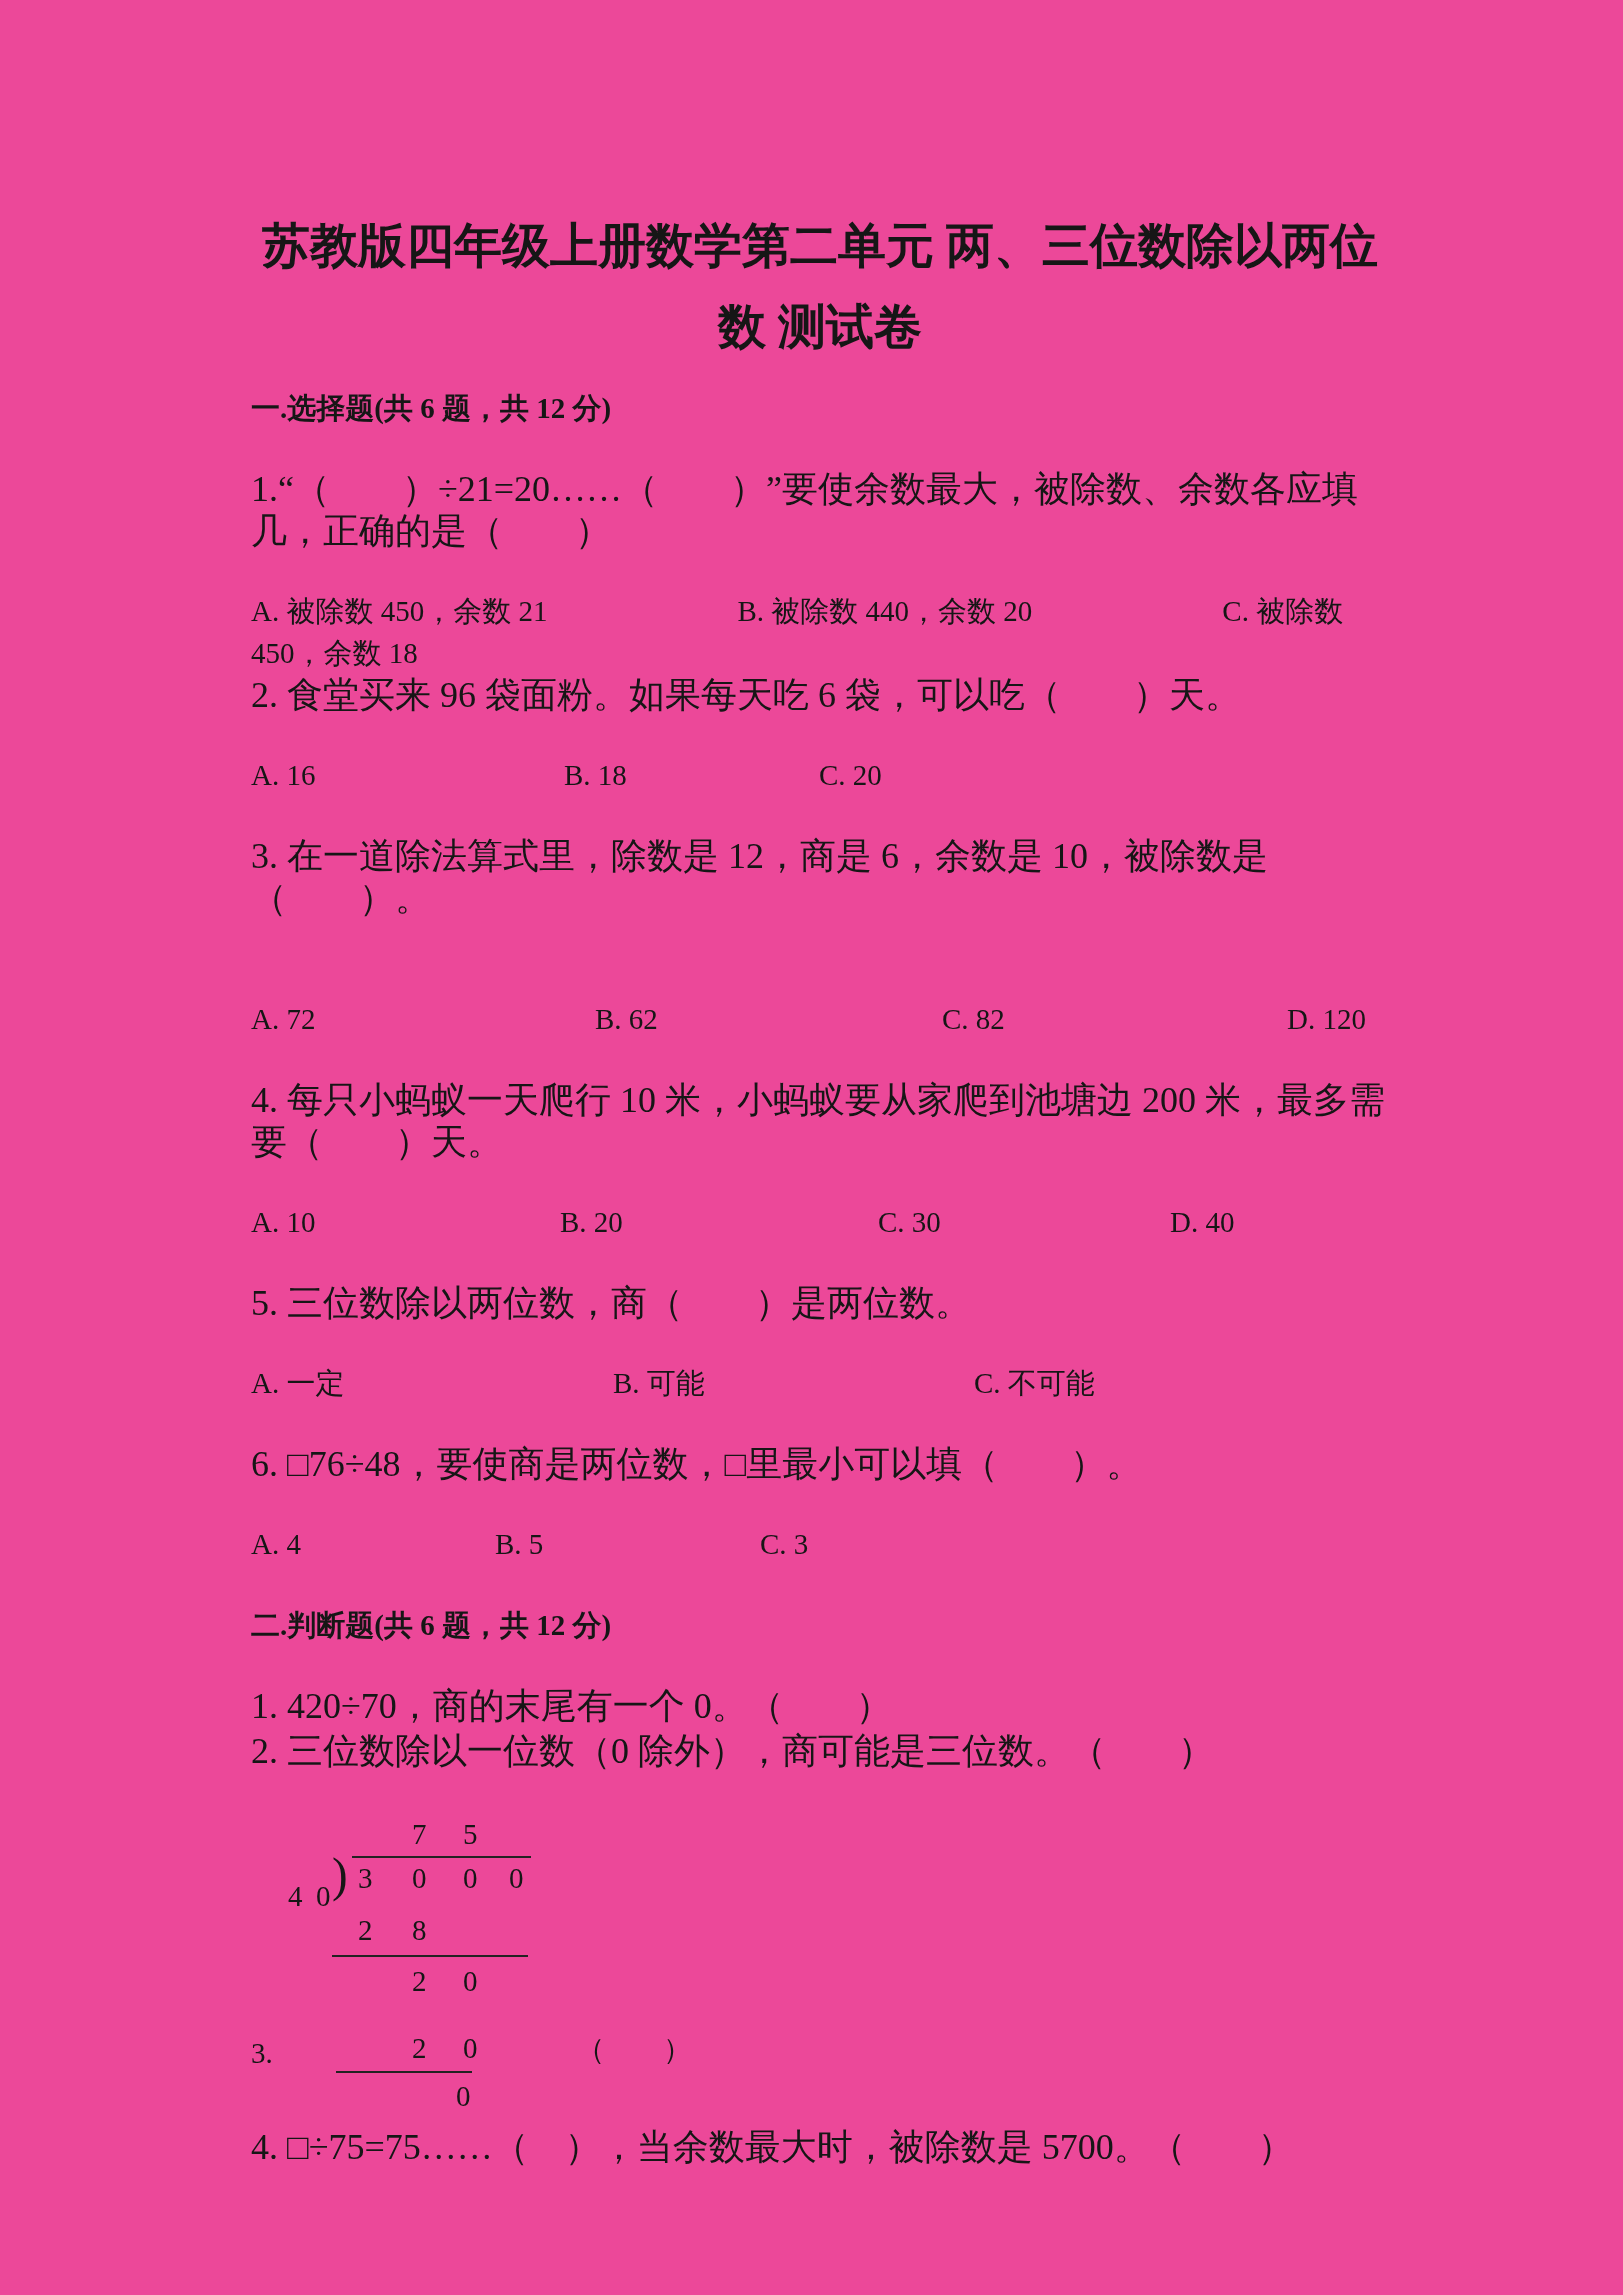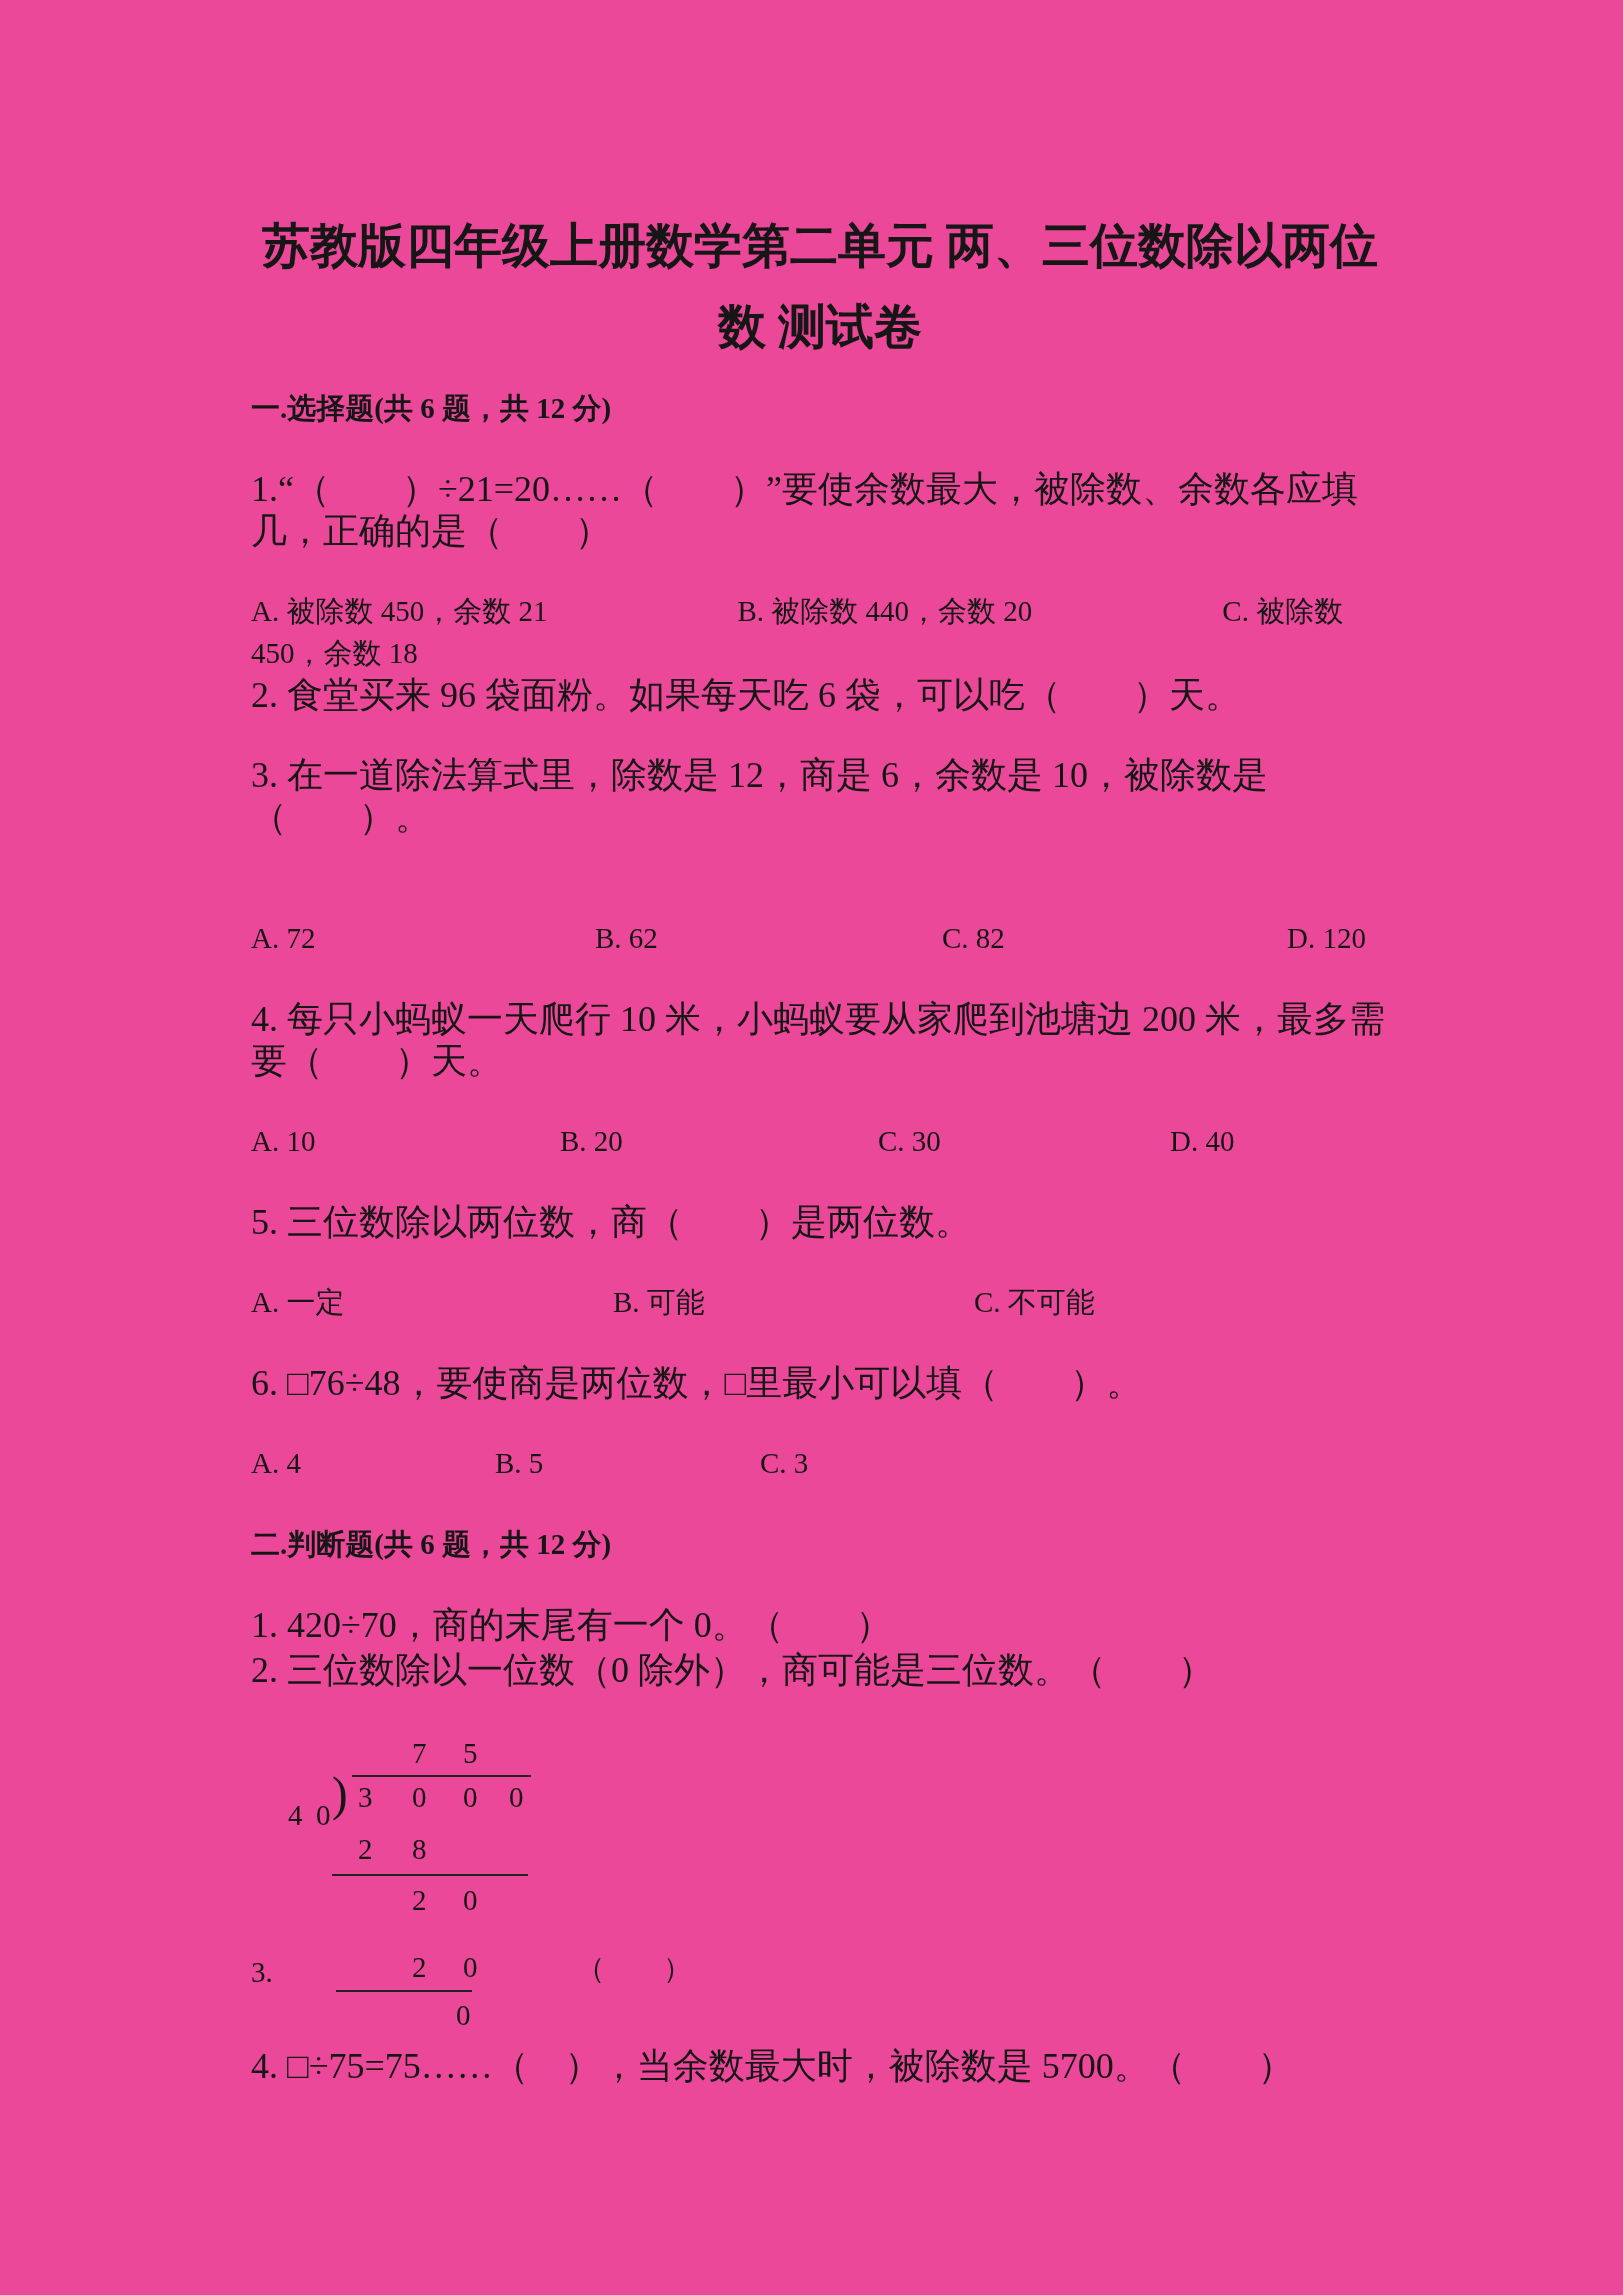--- a/index.html
+++ b/index.html
@@ -84,20 +84,21 @@
   <div class="content">
 
     <h1 class="doc-title">苏教版四年级上册数学第二单元 两、三位数除以两位数 测试卷</h1>
 
     <h2 class="sec-heading">一.选择题(共 6 题，共 12 分)</h2>
 
     <p class="q">1.“（　　）÷21=20……（　　）”要使余数最大，被除数、余数各应填几，正确的是（　　）</p>
     <p class="opts opts-flow"><span class="opt">A. 被除数 450，余数 21</span><span class="opt">B. 被除数 440，余数 20</span><span class="opt">C. 被除数 450，余数 18</span></p>
 
     <p class="q">2. 食堂买来 96 袋面粉。如果每天吃 6 袋，可以吃（　　）天。</p>
+    <p class="opts"><span class="opt" style="width:313px">A. 16</span><span class="opt" style="width:255px">B. 18</span><span class="opt">C. 20</span></p>
 
     <p class="q pre-gap">3. 在一道除法算式里，除数是 12，商是 6，余数是 10，被除数是（　　）。</p>
     <p class="opts"><span class="opt" style="width:344px">A. 72</span><span class="opt" style="width:347px">B. 62</span><span class="opt" style="width:345px">C. 82</span><span class="opt">D. 120</span></p>
 
     <p class="q">4. 每只小蚂蚁一天爬行 10 米，小蚂蚁要从家爬到池塘边 200 米，最多需要（　　）天。</p>
     <p class="opts"><span class="opt" style="width:309px">A. 10</span><span class="opt" style="width:318px">B. 20</span><span class="opt" style="width:292px">C. 30</span><span class="opt">D. 40</span></p>
 
     <p class="q">5. 三位数除以两位数，商（　　）是两位数。</p>
     <p class="opts"><span class="opt" style="width:362px">A. 一定</span><span class="opt" style="width:361px">B. 可能</span><span class="opt">C. 不可能</span></p>
 

